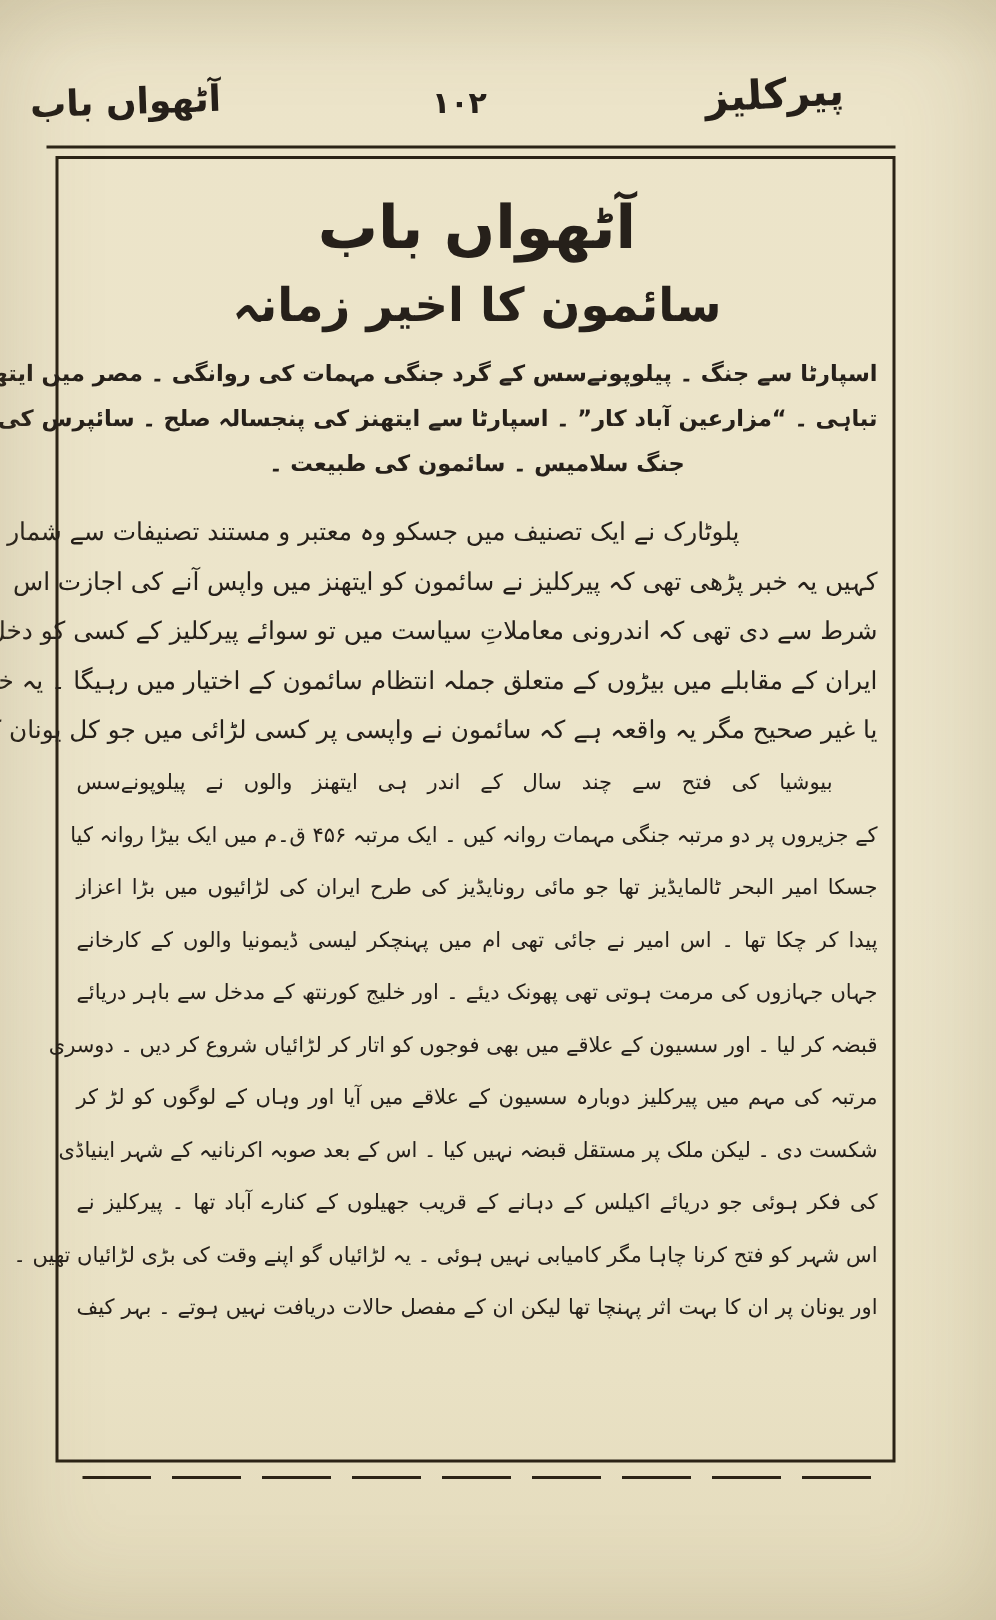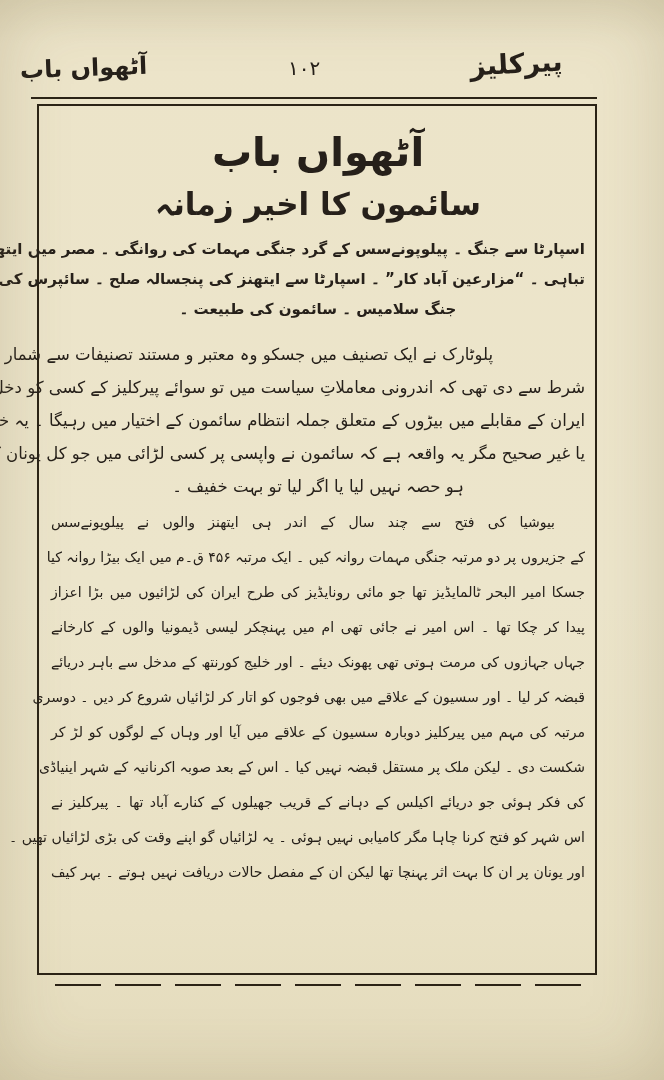--- a/index.html
+++ b/index.html
@@ -22,21 +22,21 @@
     pointer-events:none;
   }
   
   .h-left{
     position:absolute;left:20px;top:54px;
     font-size:24px;font-weight:bold;direction:rtl;
     transform:rotate(-2deg);
   }
   .h-center{
     position:absolute;left:288px;top:56px;
-    font-size:20px;font-weight:normal;direction:rtl;letter-spacing:2px;
+    font-size:20px;font-weight:bold;direction:rtl;letter-spacing:2px;
   }
   .h-right{
     position:absolute;right:102px;top:48px;
     font-size:27px;font-weight:bold;direction:rtl;
     transform:rotate(-3deg);
   }
   .header-rule{
     position:absolute;left:31px;top:97px;width:566px;height:2px;
     background:#2b2417;
   }
@@ -104,24 +104,24 @@
     <div class="chapter-subtitle">سائمون کا اخیر زمانہ</div>
 
     <div class="summary">
       <div class="line">اسپارٹا سے جنگ ۔ پیلوپونےسس کے گرد جنگی مہمات کی روانگی ۔ مصر میں ایتھنزی فوجوں کی</div>
       <div class="line">تباہی ۔ “مزارعین آباد کار” ۔ اسپارٹا سے ایتھنز کی پنجسالہ صلح ۔ سائپرس کی مہم ۔ سائمون کی موت ۔</div>
       <div class="line center">جنگ سلامیس ۔ سائمون کی طبیعت ۔</div>
     </div>
 
     <div class="para1">
       <div class="line indent-lg">پلوٹارک نے ایک تصنیف میں جسکو وہ معتبر و مستند تصنیفات سے شمار کرتا ہے</div>
+      <div class="line">کہیں یہ خبر پڑھی تھی کہ پیرکلیز نے سائمون کو ایتھنز میں واپس آنے کی اجازت اس</div>
       <div class="line">شرط سے دی تھی کہ اندرونی معاملاتِ سیاست میں تو سوائے پیرکلیز کے کسی کو دخل نہ ہوگا لیکن</div>
       <div class="line">ایران کے مقابلے میں بیڑوں کے متعلق جملہ انتظام سائمون کے اختیار میں رہیگا ۔ یہ خبر صحیح ہو</div>
       <div class="line">یا غیر صحیح مگر یہ واقعہ ہے کہ سائمون نے واپسی پر کسی لڑائی میں جو کل یونان کی طرف سے ہوئی</div>
-      <div class="line center">ہو حصہ نہیں لیا یا اگر لیا تو بہت خفیف ۔</div>
     </div>
 
     <div class="para2">
       <div class="line indent-sm">بیوشیا کی فتح سے چند سال کے اندر ہی ایتھنز والوں نے پیلوپونےسس</div>
       <div class="line">کے جزیروں پر دو مرتبہ جنگی مہمات روانہ کیں ۔ ایک مرتبہ ۴۵۶ ق۔م میں ایک بیڑا روانہ کیا</div>
       <div class="line">جسکا امیر البحر ٹالمایڈیز تھا جو مائی رونایڈیز کی طرح ایران کی لڑائیوں میں بڑا اعزاز</div>
       <div class="line">پیدا کر چکا تھا ۔ اس امیر نے جائی تھی ام میں پہنچکر لیسی ڈیمونیا والوں کے کارخانے</div>
       <div class="line">جہاں جہازوں کی مرمت ہوتی تھی پھونک دیئے ۔ اور خلیج کورنتھ کے مدخل سے باہر دریائے</div>
       <div class="line">قبضہ کر لیا ۔ اور سسیون کے علاقے میں بھی فوجوں کو اتار کر لڑائیاں شروع کر دیں ۔ دوسری</div>
       <div class="line">مرتبہ کی مہم میں پیرکلیز دوبارہ سسیون کے علاقے میں آیا اور وہاں کے لوگوں کو لڑ کر</div>

